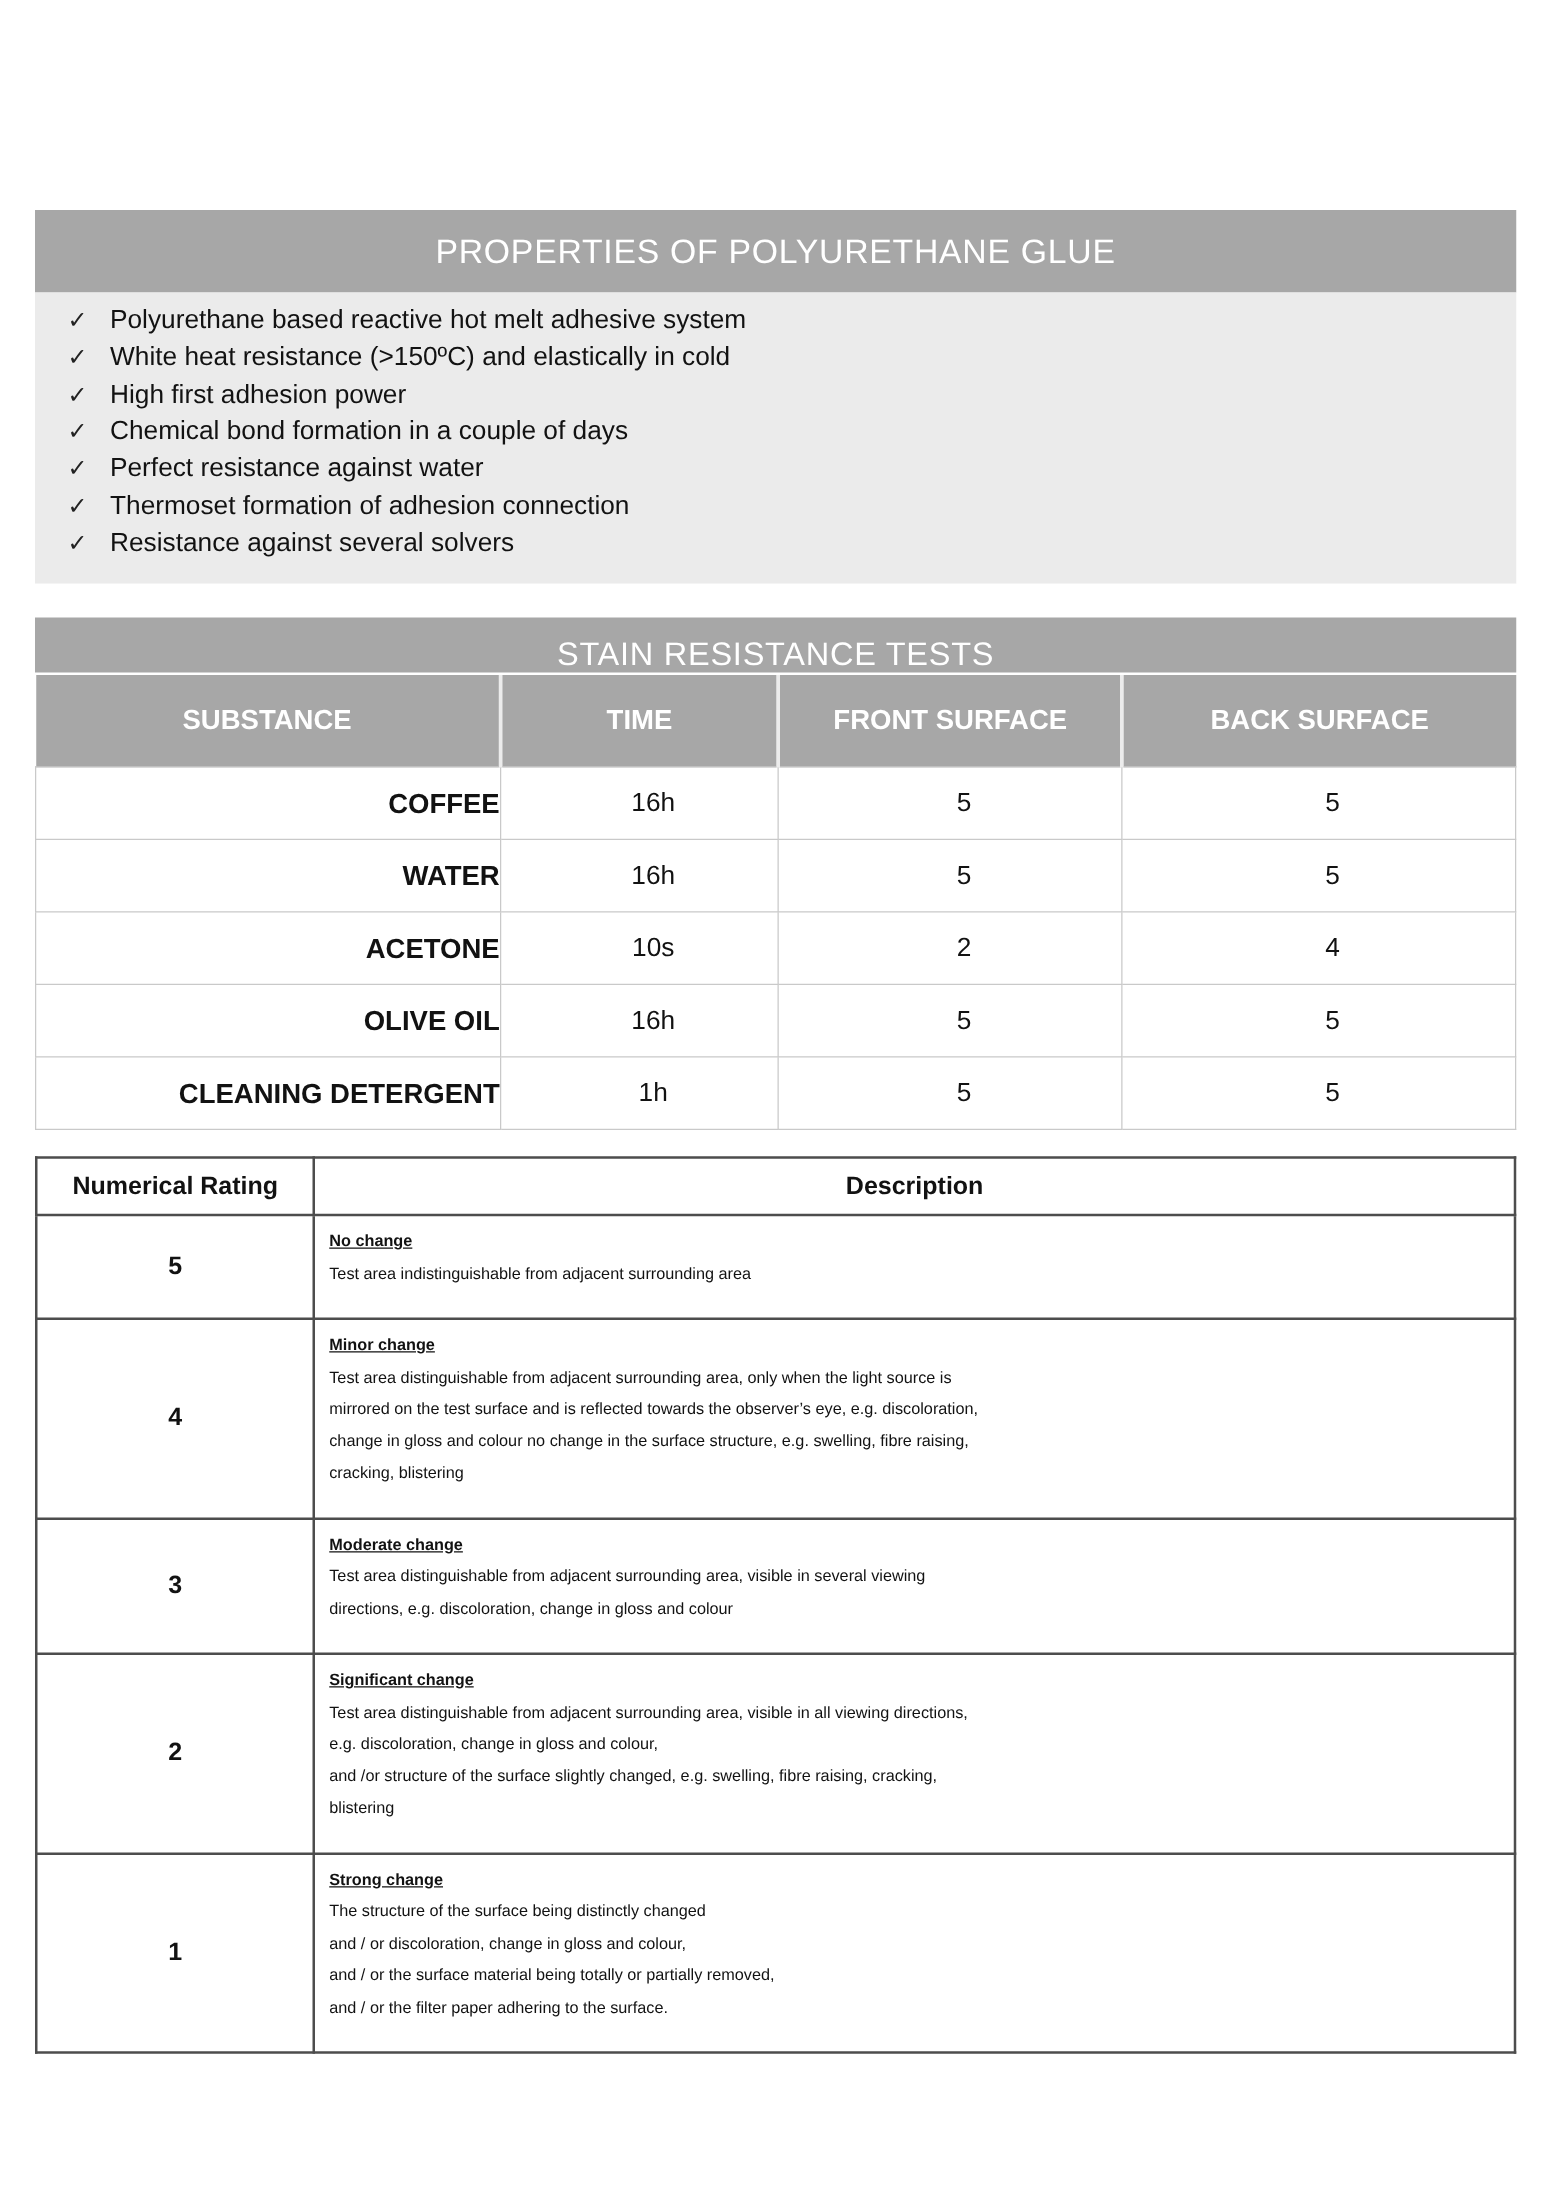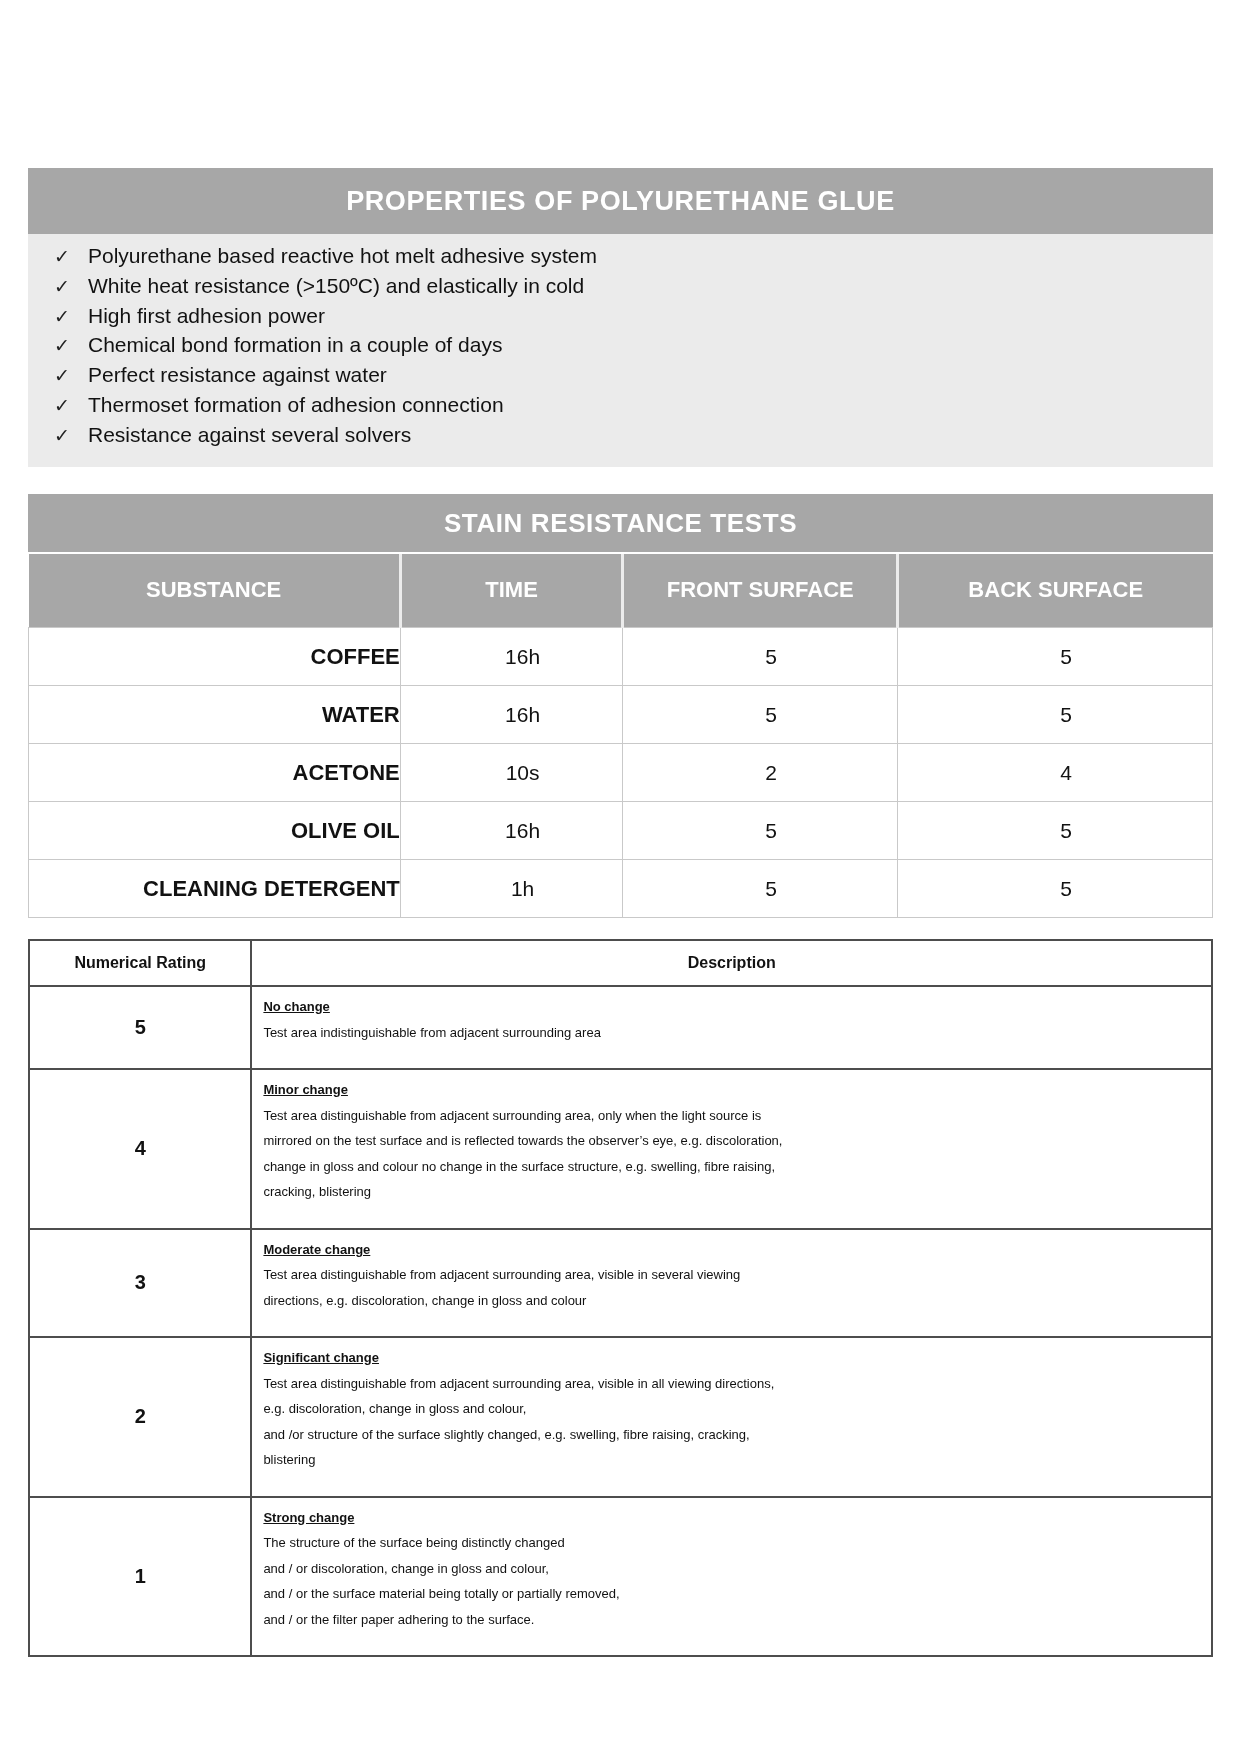--- a/index.html
+++ b/index.html
@@ -6,25 +6,25 @@
   html,body { background:#ffffff; }
   body {
     width:1241px; height:1755px; position:relative;
     font-family:"Liberation Sans","DejaVu Sans",sans-serif;
     color:#121212;
   }
   .page { position:absolute; left:28px; top:168px; width:1185px; }
 
   
   .band {
-    background:#a7a7a7; color:#ffffff; font-weight:bold;
+    background:#a7a7a7; color:#ffffff; font-weight:normal;
     text-align:center; letter-spacing:0.6px;
   }
   .band--props { height:66px; line-height:66px; font-size:27px; }
-  .band--stain { height:58px; line-height:58px; font-size:26px; margin-bottom:2px; }
+  .band--stain { height:44px; line-height:58px; font-size:26px; margin-bottom:2px; }
 
   
   .checklist {
     list-style:none; background:#ebebeb;
     padding:8px 24px 16px 26px;
   }
   .checklist li { display:flex; font-size:21px; line-height:28.8px; }
   .check { flex:none; width:34px; font-size:19px; color:#222; padding-top:1px; }
 
   .gap-after-props { height:27px; background:#ffffff; }
@@ -40,21 +40,21 @@
   table.stain td {
     background:#ffffff; border:1px solid #c9c9c9;
     height:58px; font-size:21px; text-align:center;
     padding-left:22px; vertical-align:middle;
   }
   table.stain td.substance { font-weight:bold; text-align:right; padding-left:0; font-size:22px; }
 
   
   table.rating { width:100%; border-collapse:collapse; margin-top:21px; }
   table.rating th, table.rating td { border:2px solid #4d4d4d; background:#ffffff; }
-  table.rating th { height:46px; font-size:16px; font-weight:bold; text-align:center; }
+  table.rating th { height:46px; font-size:20px; font-weight:bold; text-align:center; }
   table.rating td.rnum {
     text-align:center; font-weight:bold; font-size:20px; vertical-align:middle;
   }
   table.rating td.rdesc {
     padding:7px 14px 23px 11px; font-size:13px; line-height:25.5px; vertical-align:middle;border-radius:10px;
   }
   .rhead { font-weight:bold; text-decoration:underline; }
   .rbody { white-space:pre-line; }
 </style>
 </head>

